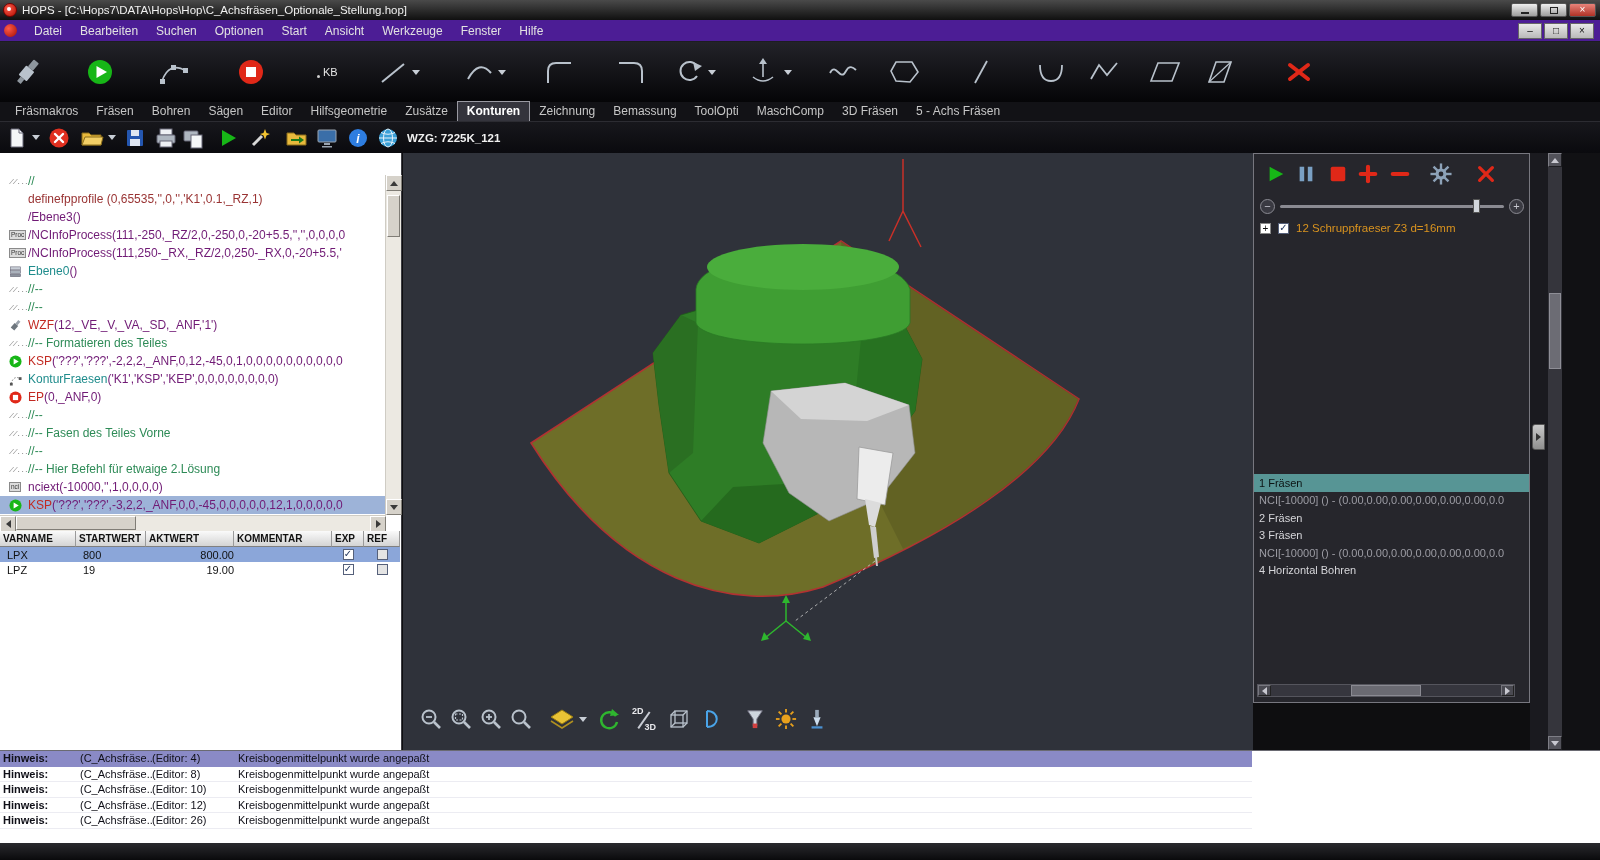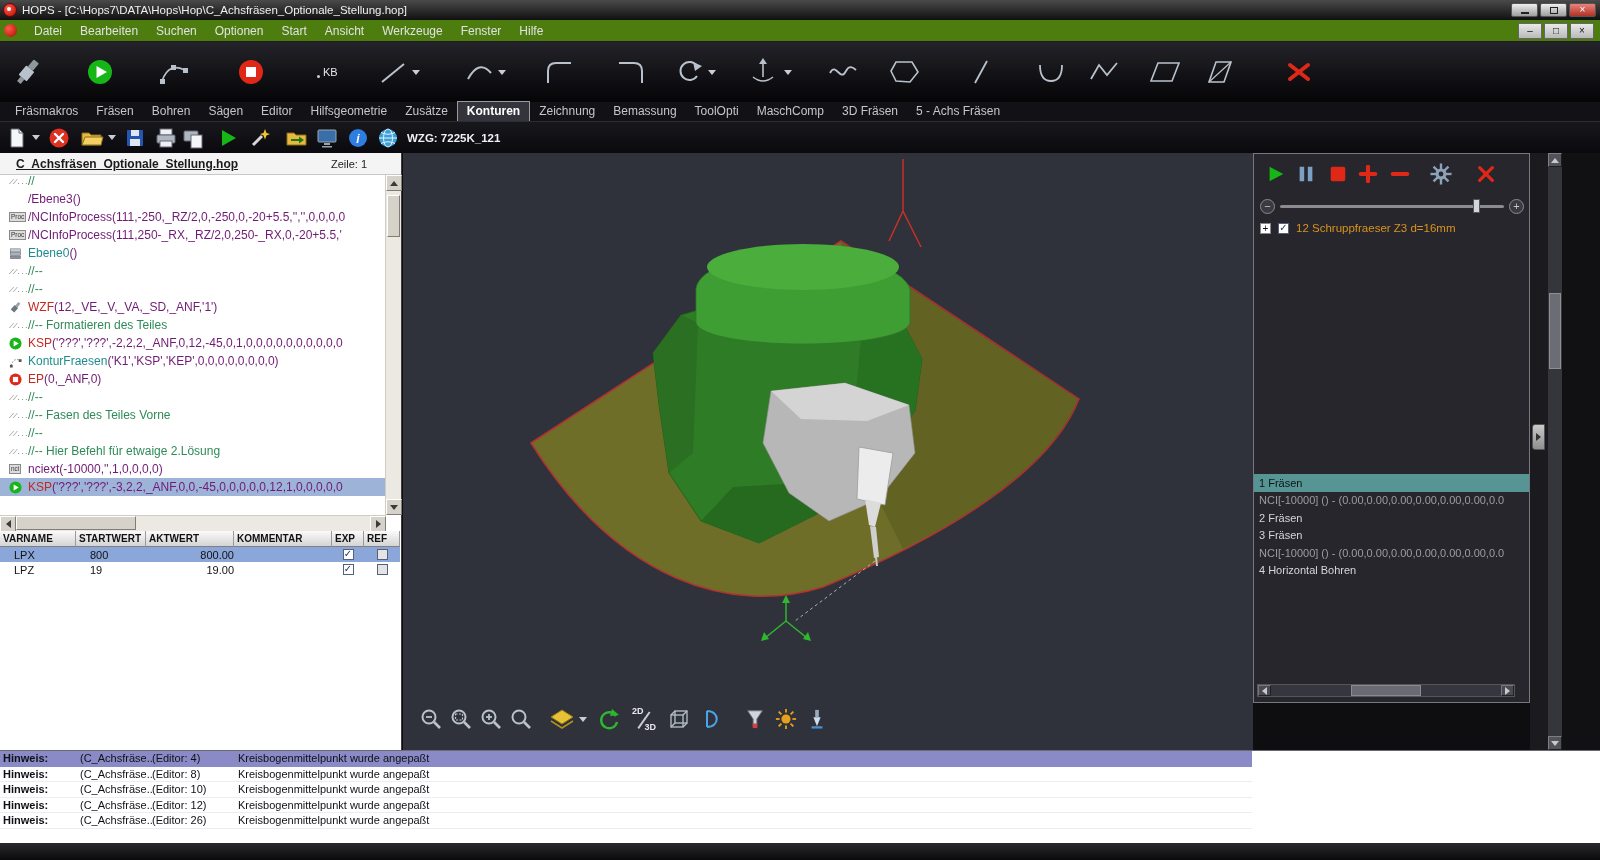--- a/index.html
+++ b/index.html
@@ -14,21 +14,21 @@
   #app-icon::after{content:"";position:absolute;left:3px;top:3px;width:4px;height:4px;border-radius:50%;background:#fff;}
   #title-text{font-size:11.5px;color:#f0f0f0;}
   #win-controls{margin-left:auto;display:flex;gap:2px;padding-right:4px;}
   .win-btn{width:27px;height:14px;background:linear-gradient(#efefef,#9d9d9d);border:1px solid #555;border-radius:2px;
     display:flex;align-items:center;justify-content:center;font-size:10px;color:#222;line-height:1;}
   .win-btn.close{background:linear-gradient(#e8837a,#b03226);color:#fff;}
   .glyph-min{width:8px;height:2px;background:#222;display:block;margin-top:6px;}
   .glyph-max{width:8px;height:7px;border:1.5px solid #222;display:block;}
 
   
-  #menubar{position:absolute;left:0;top:20px;width:1600px;height:22px;background:#4d7c0f;
+  #menubar{position:absolute;left:0;top:20px;width:1600px;height:22px;background:#4c1d95;
     display:flex;align-items:center;border-bottom:1px solid #1d1d22;}
   #menu-icon{width:13px;height:13px;border-radius:50%;background:radial-gradient(circle at 35% 35%,#ff5a4a,#a50d00);margin:0 8px 0 4px;}
   #menu-items{display:flex;}
   .menu-item{padding:3px 9px;font-size:12px;color:#e2e2e2;}
   #mdi-controls{margin-left:auto;display:flex;gap:2px;padding-right:6px;}
   .mdi-btn{width:24px;height:16px;background:linear-gradient(#e9e9e9,#b9b9b9);border:1px solid #666;
     display:flex;align-items:center;justify-content:center;font-size:10px;color:#111;line-height:1;}
 
   
   #toolbar-main{position:absolute;left:0;top:42px;width:1600px;height:60px;
@@ -79,21 +79,21 @@
   #v-thumb{position:absolute;left:1px;top:20px;width:13px;height:42px;background:#d6d2ca;border:1px solid;border-color:#fff #807d76 #807d76 #fff;}
   #h-thumb{height:14px;width:120px;background:#d6d2ca;border:1px solid;border-color:#fff #807d76 #807d76 #fff;margin-top:0px;}
 
   
   #var-table{position:absolute;left:0;top:378px;width:400px;background:#fff;font-size:11px;color:#111;}
   #var-head{display:flex;height:16px;}
   .vh{background:linear-gradient(#fafafa,#d4d4d4);border-right:1px solid #9a9a9a;border-bottom:1px solid #808080;
     font-weight:bold;font-size:10px;display:flex;align-items:center;padding-left:3px;color:#111;}
   .vrow{display:flex;height:15px;align-items:center;}
   .vrow.vsel{background:#8ba6d9;}
-  .vc{padding-left:14px;overflow:hidden;white-space:nowrap;}
+  .vc{padding-left:7px;overflow:hidden;white-space:nowrap;}
   .center{display:flex;justify-content:center;padding-left:0;}
   .c1{width:76px;} .c2{width:70px;} .c3{width:88px;text-align:right;} .c4{width:98px;} .c5{width:32px;} .c6{width:36px;}
   .cbx{width:11px;height:11px;background:#fff;border:1px solid #55607a;display:inline-flex;align-items:center;justify-content:center;position:relative;}
   .cbx.dim{background:#e4e4e4;}
   .cbx.checked::after{content:"\2713";font-size:10px;color:#22365e;line-height:1;margin-top:-1px;}
 
   
   #viewport{position:absolute;left:403px;top:153px;width:850px;height:597px;background:#2f323a;overflow:hidden;}
   #scene{display:block;}
   #vp-toolbar{position:absolute;left:8px;top:550px;height:32px;display:flex;align-items:center;}
@@ -412,30 +412,30 @@
             <ellipse cx="11" cy="11" rx="4.5" ry="9" fill="none" stroke="#e6f2fa" stroke-width="1"></ellipse>
             <line x1="2" y1="11" x2="20" y2="11" stroke="#e6f2fa" stroke-width="1"></line>
             <path d="M4,5.5 Q11,9 18,5.5 M4,16.5 Q11,13 18,16.5" fill="none" stroke="#e6f2fa" stroke-width="1"></path>
           </svg>
         </div>
       </span>
     <span id="wzg-label">WZG: 7225K_121</span>
   </div>
 
   <div id="left-panel">
-    <div id="editor-header">
-      <span id="filename">C_Achsfräsen_Optionale_Stellung.hop</span>
-      <span id="line-label">Zeile: 1</span>
-    </div>
     <div id="code">
         <div class="cl">
           <span class="gut">
             <span class="g-com">//...</span>
           </span>
           <span class="seg c-comment">//</span>
+        </div>
+        <div class="cl">
+          <span class="gut"></span>
+          <span class="seg c-maroon">definefpprofile (0,65535,'',0,'','K1',0.1,_RZ,1)</span>
         </div>
         <div class="cl">
           <span class="gut"></span>
           <span class="seg c-plain">/Ebene3()</span>
         </div>
         <div class="cl">
           <span class="gut">
             <span class="g-badge">Proc</span>
           </span>
           <span class="seg c-plain">/NCInfoProcess(111,-250,_RZ/2,0,-250,0,-20+5.5,'','',0,0,0,0</span>

